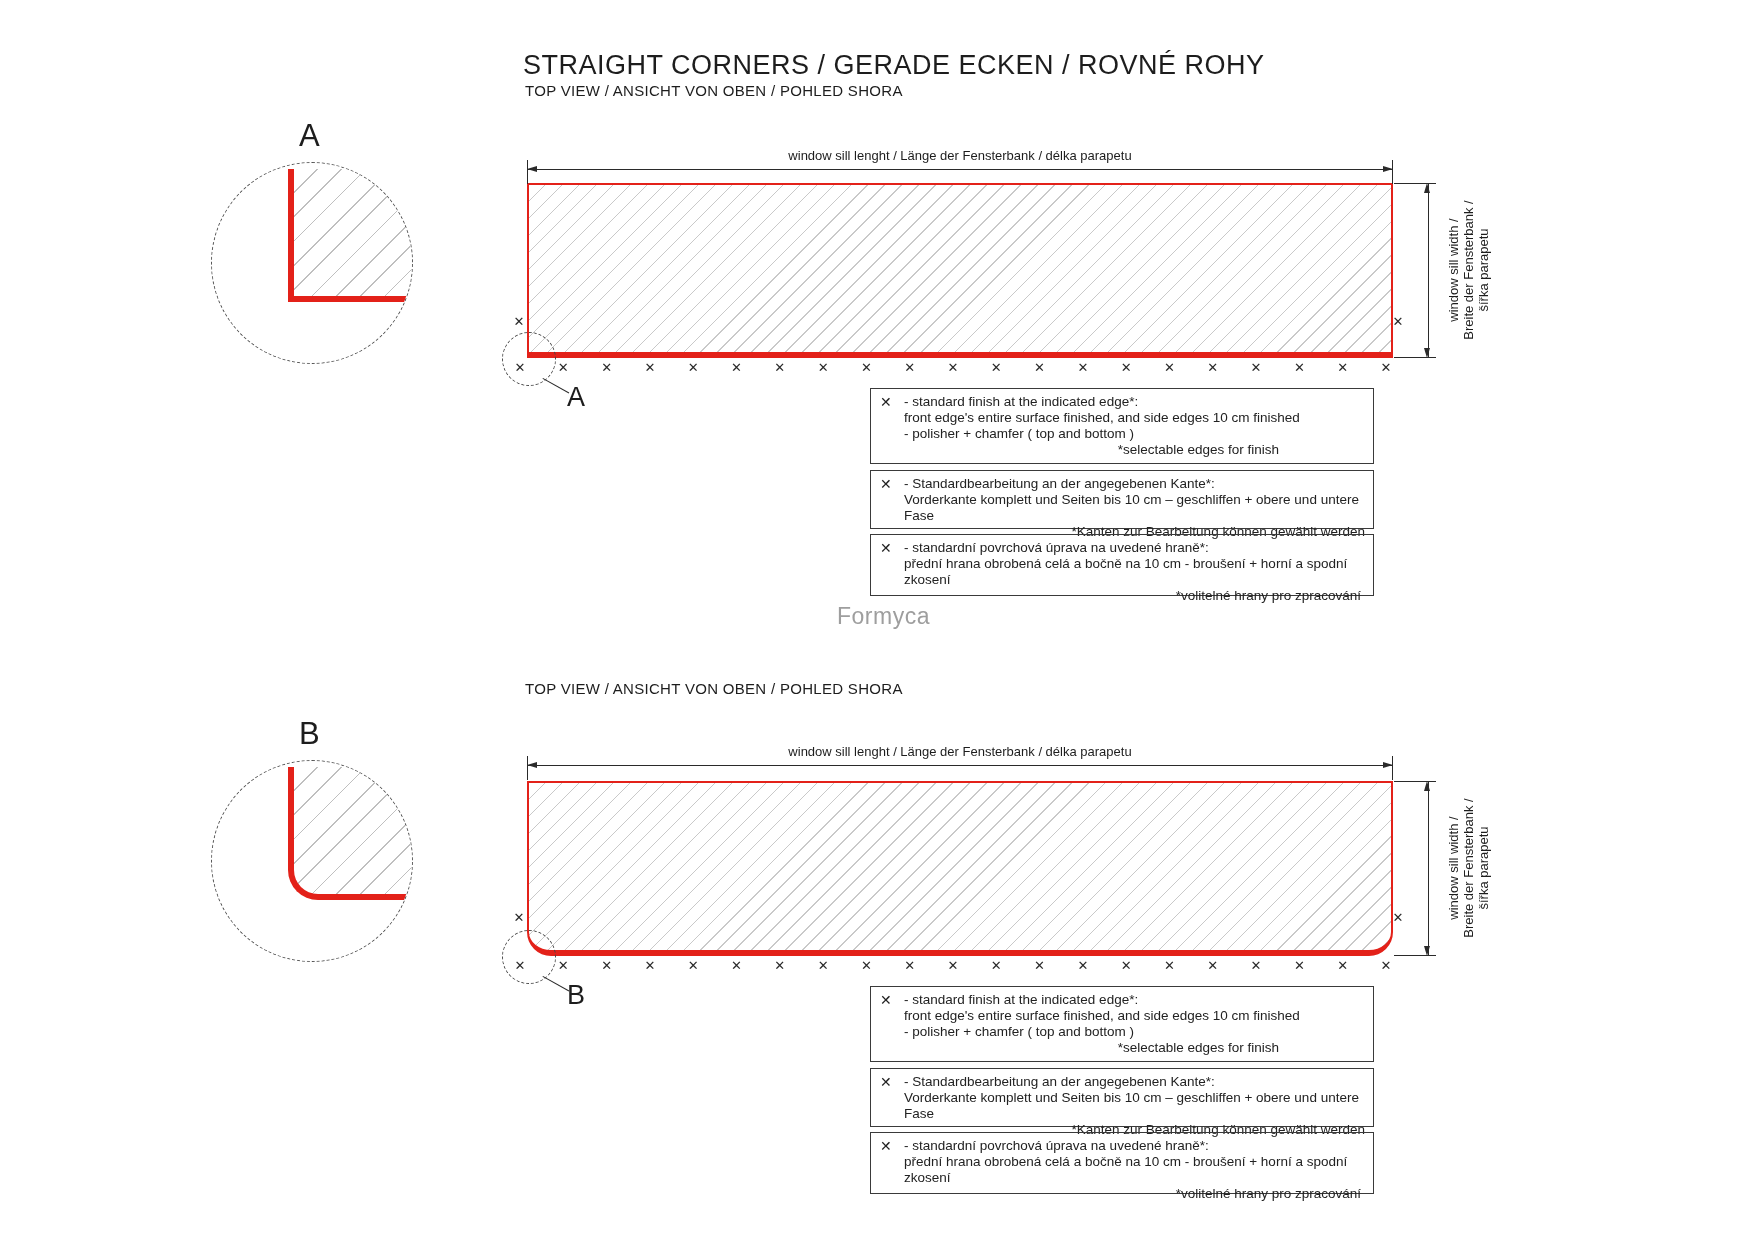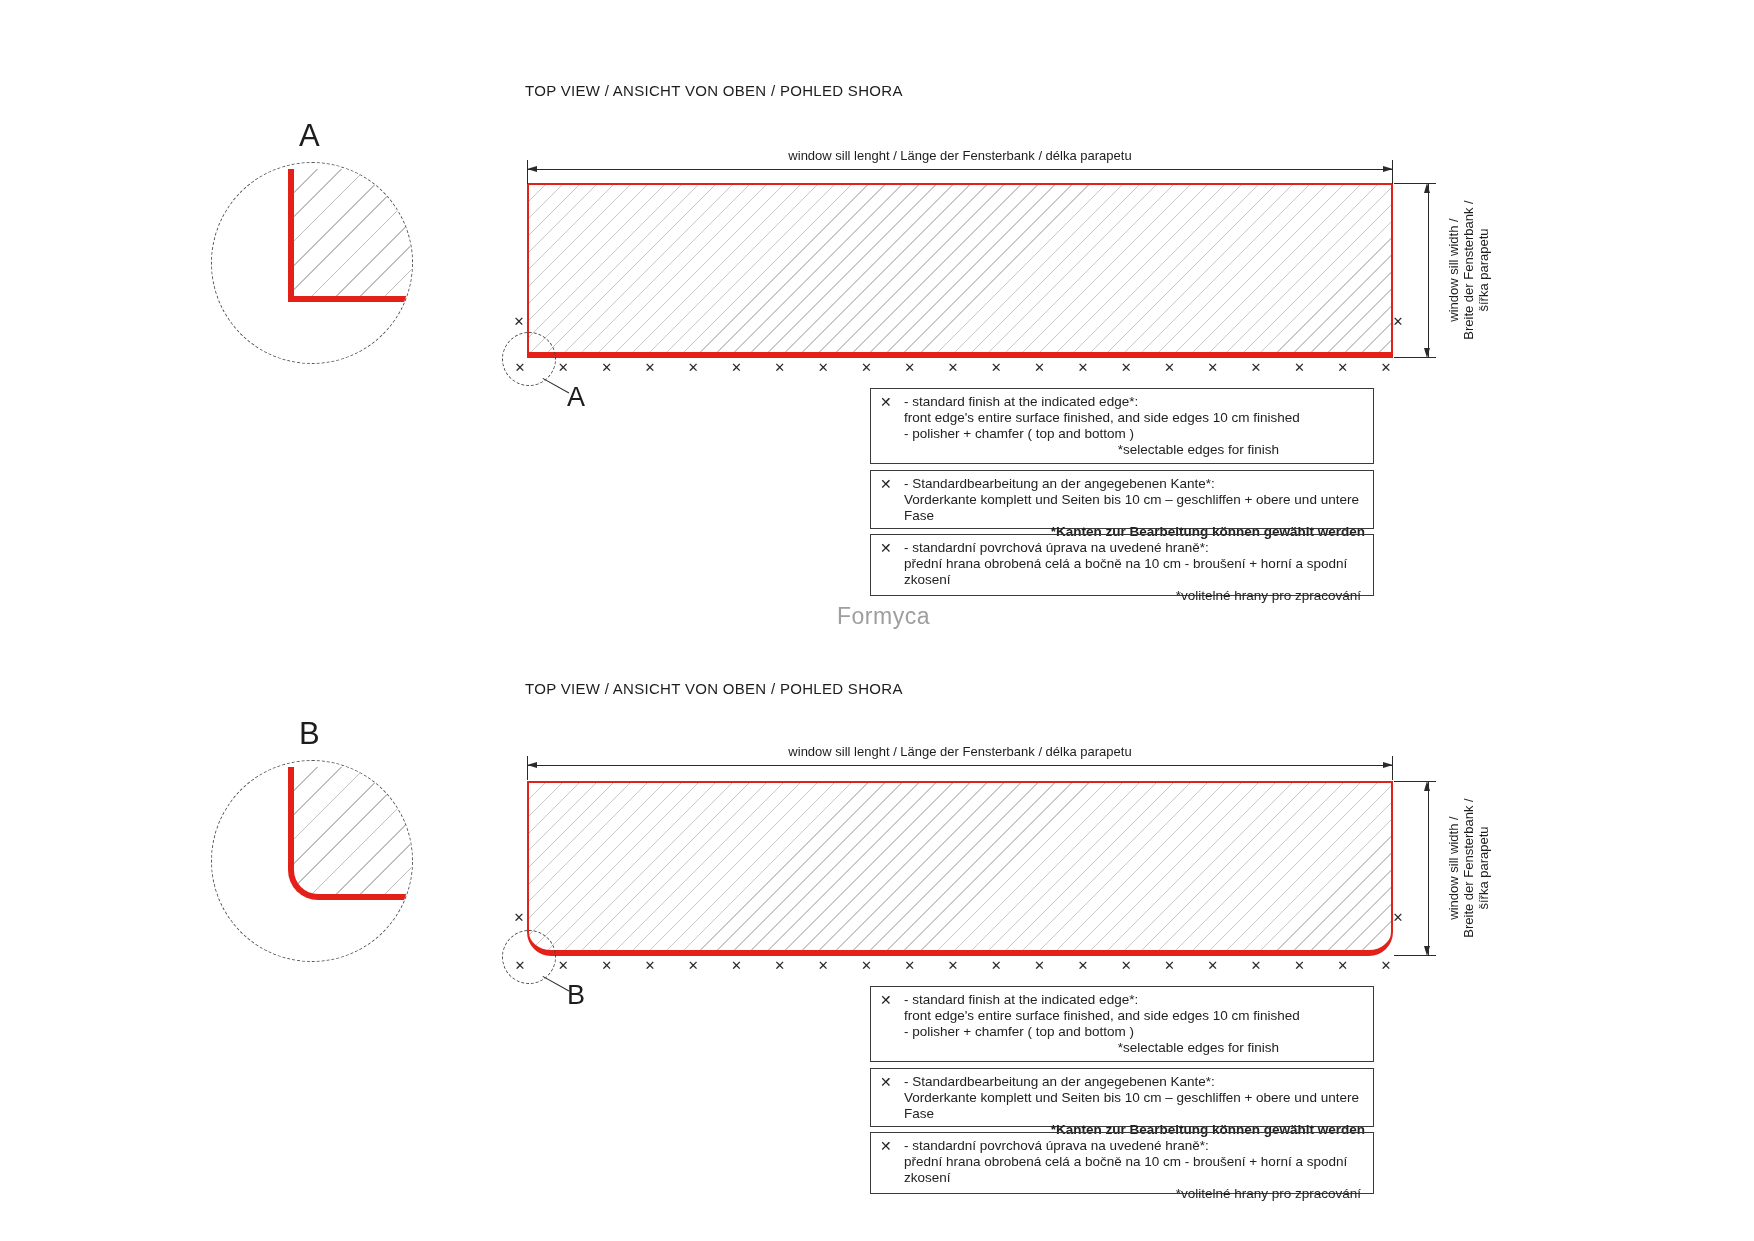--- a/index.html
+++ b/index.html
@@ -49,29 +49,30 @@
   .corner-label{font-size:27px;}
 
   
   .legend-box{left:870px;width:504px;box-sizing:border-box;border:1px solid #3a3a3a;
     padding:5px 6px 3px 9px;font-size:13.5px;line-height:16px;color:#222;}
   .legend-head{display:flex;}
   .legend-sym{width:24px;flex:0 0 24px;font-size:14px;}
   .legend-body{margin-left:24px;}
   .legend-foot{text-align:right;}
   .fn-0{padding-right:88px;}
-  .fn-1{padding-right:2px;font-weight:bold;}
+  .fn-1{padding-right:2px;}
   .fn-2{padding-right:6px;}
 
   .watermark{font-size:23px;color:#9e9e9e;letter-spacing:.5px;}
 </style>
 </head>
 <body>
 
 <div class="section straight" style="top:0;">
+  <div class="abs sec-title" style="left:523px;top:50px;">STRAIGHT CORNERS / GERADE ECKEN / ROVNÉ ROHY</div>
   <div class="abs sec-subtitle" style="left:525px;top:82px;">TOP VIEW / ANSICHT VON OBEN / POHLED SHORA</div>
 
   <div class="abs detail-label" style="left:299px;top:118px;">A</div>
   <div class="abs detail-circle" style="left:211px;top:162px;">
     <div class="detail-hatch"></div>
   </div>
 
   <div class="abs sill-rect"></div>
 
   <div class="abs dim-label-h" style="top:148px;">window sill lenght / Länge der Fensterbank / délka parapetu</div>

